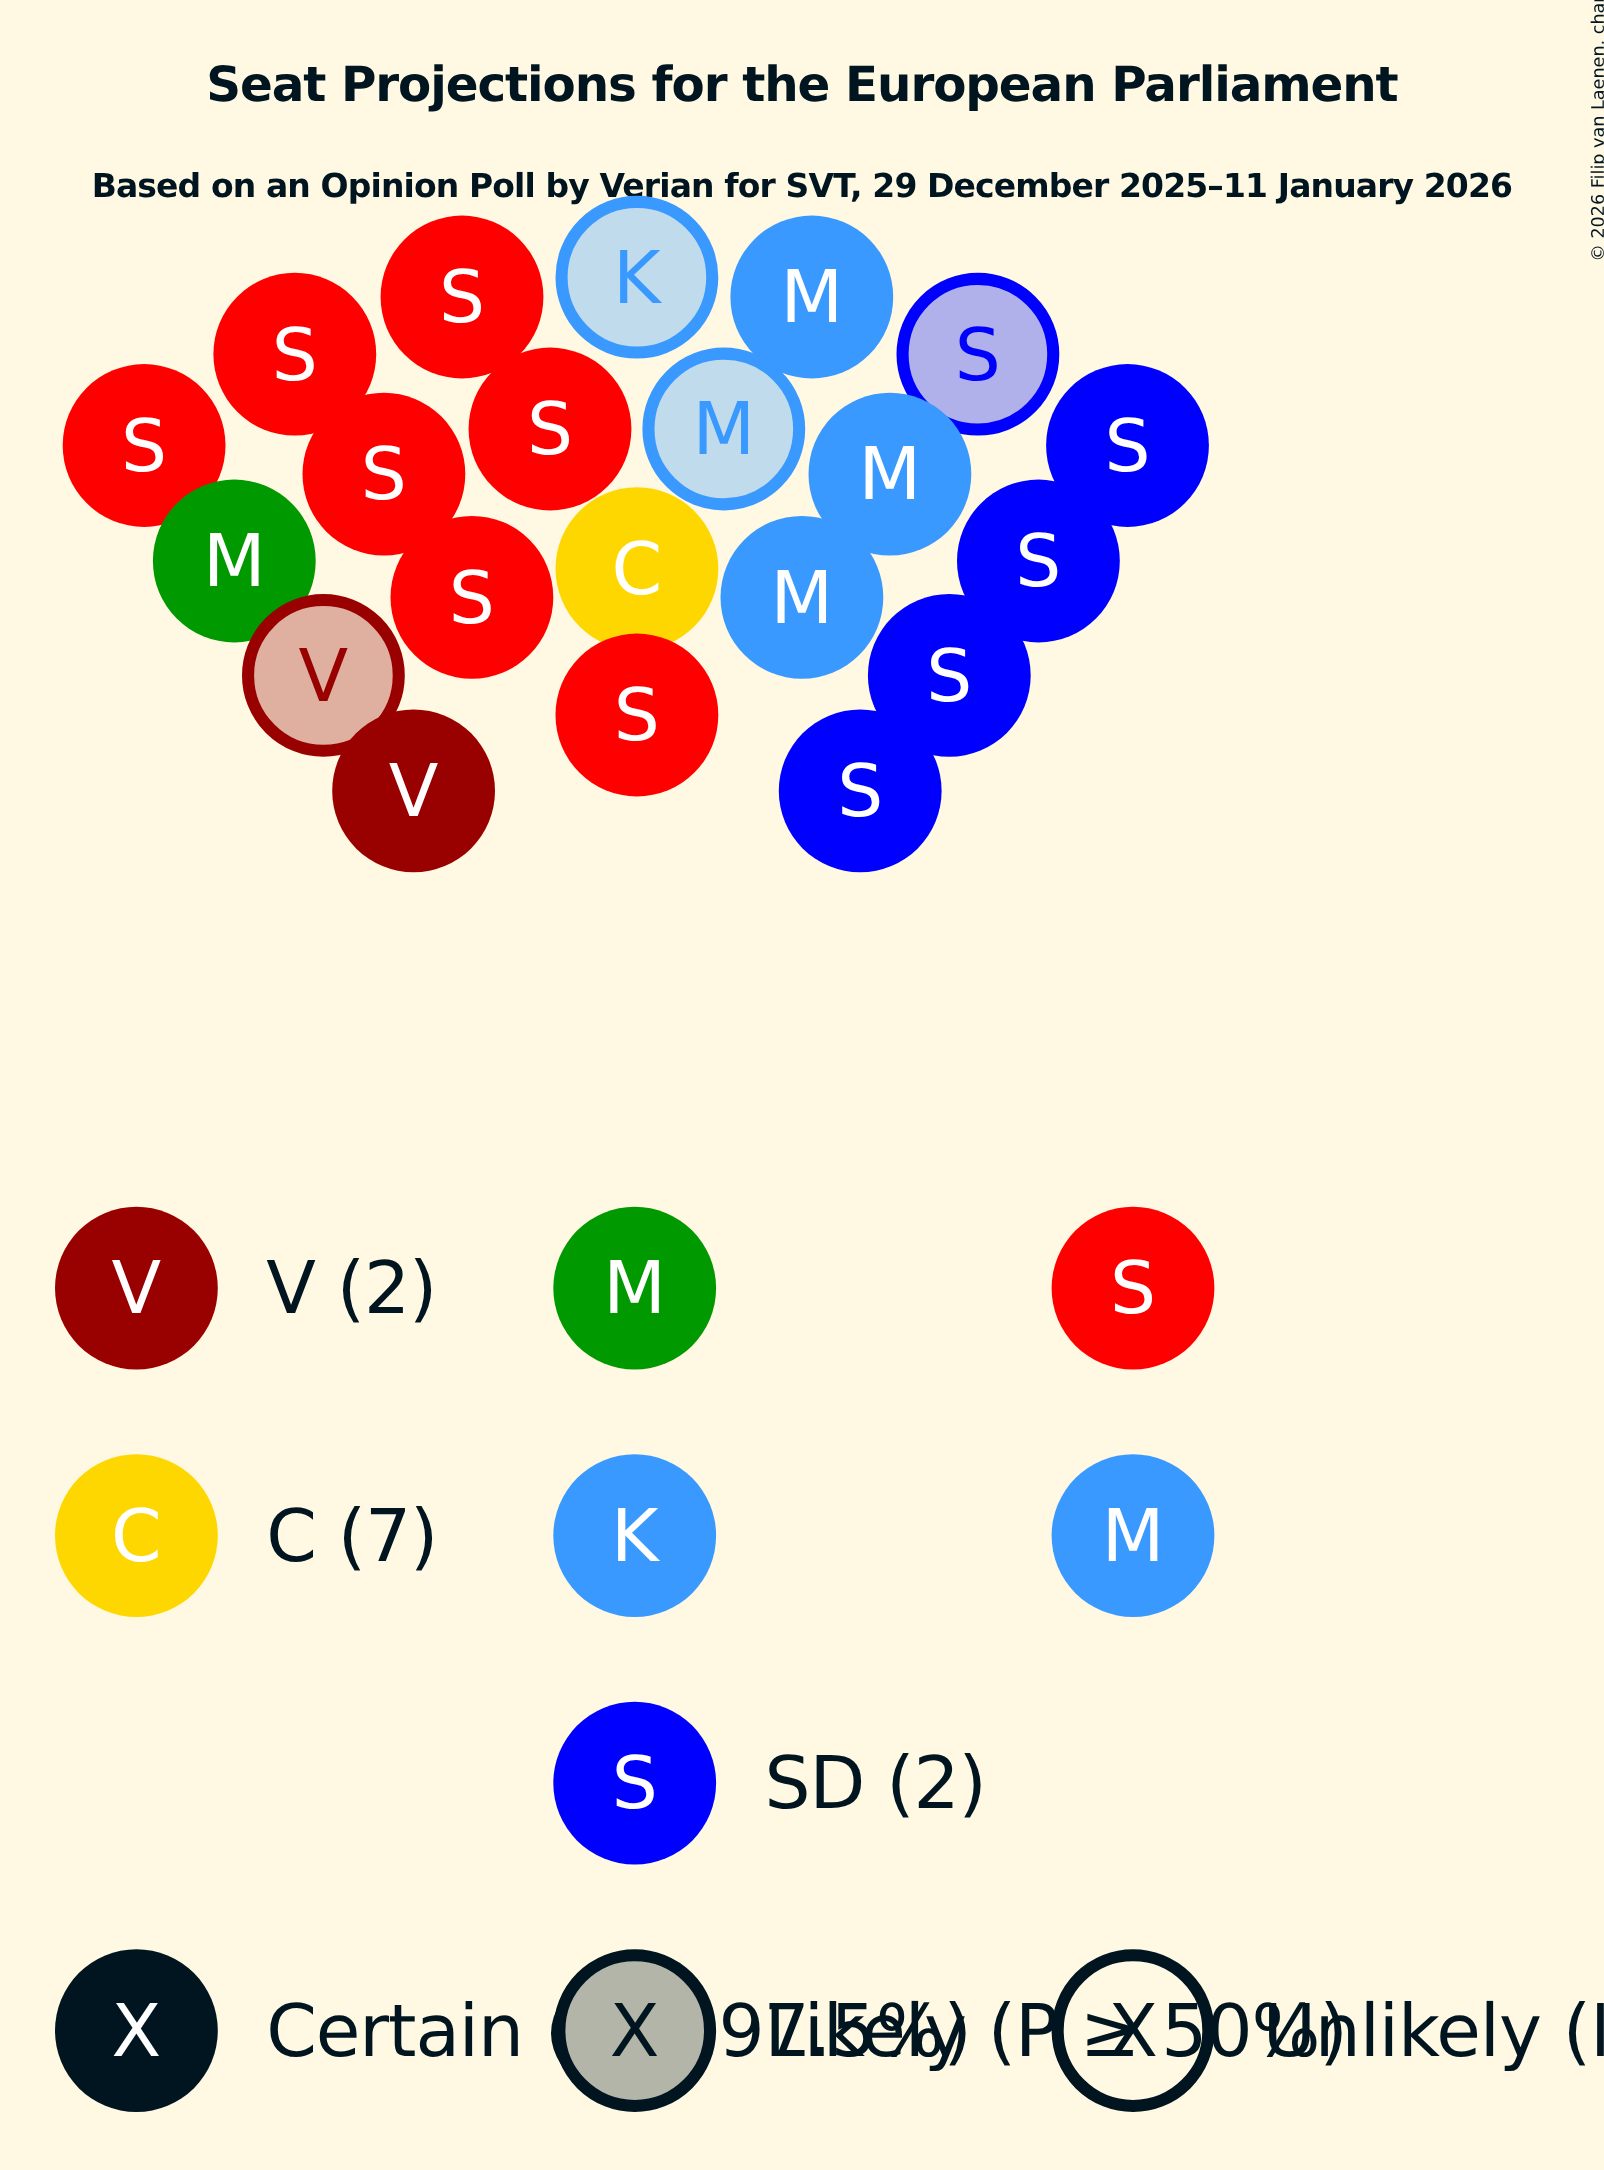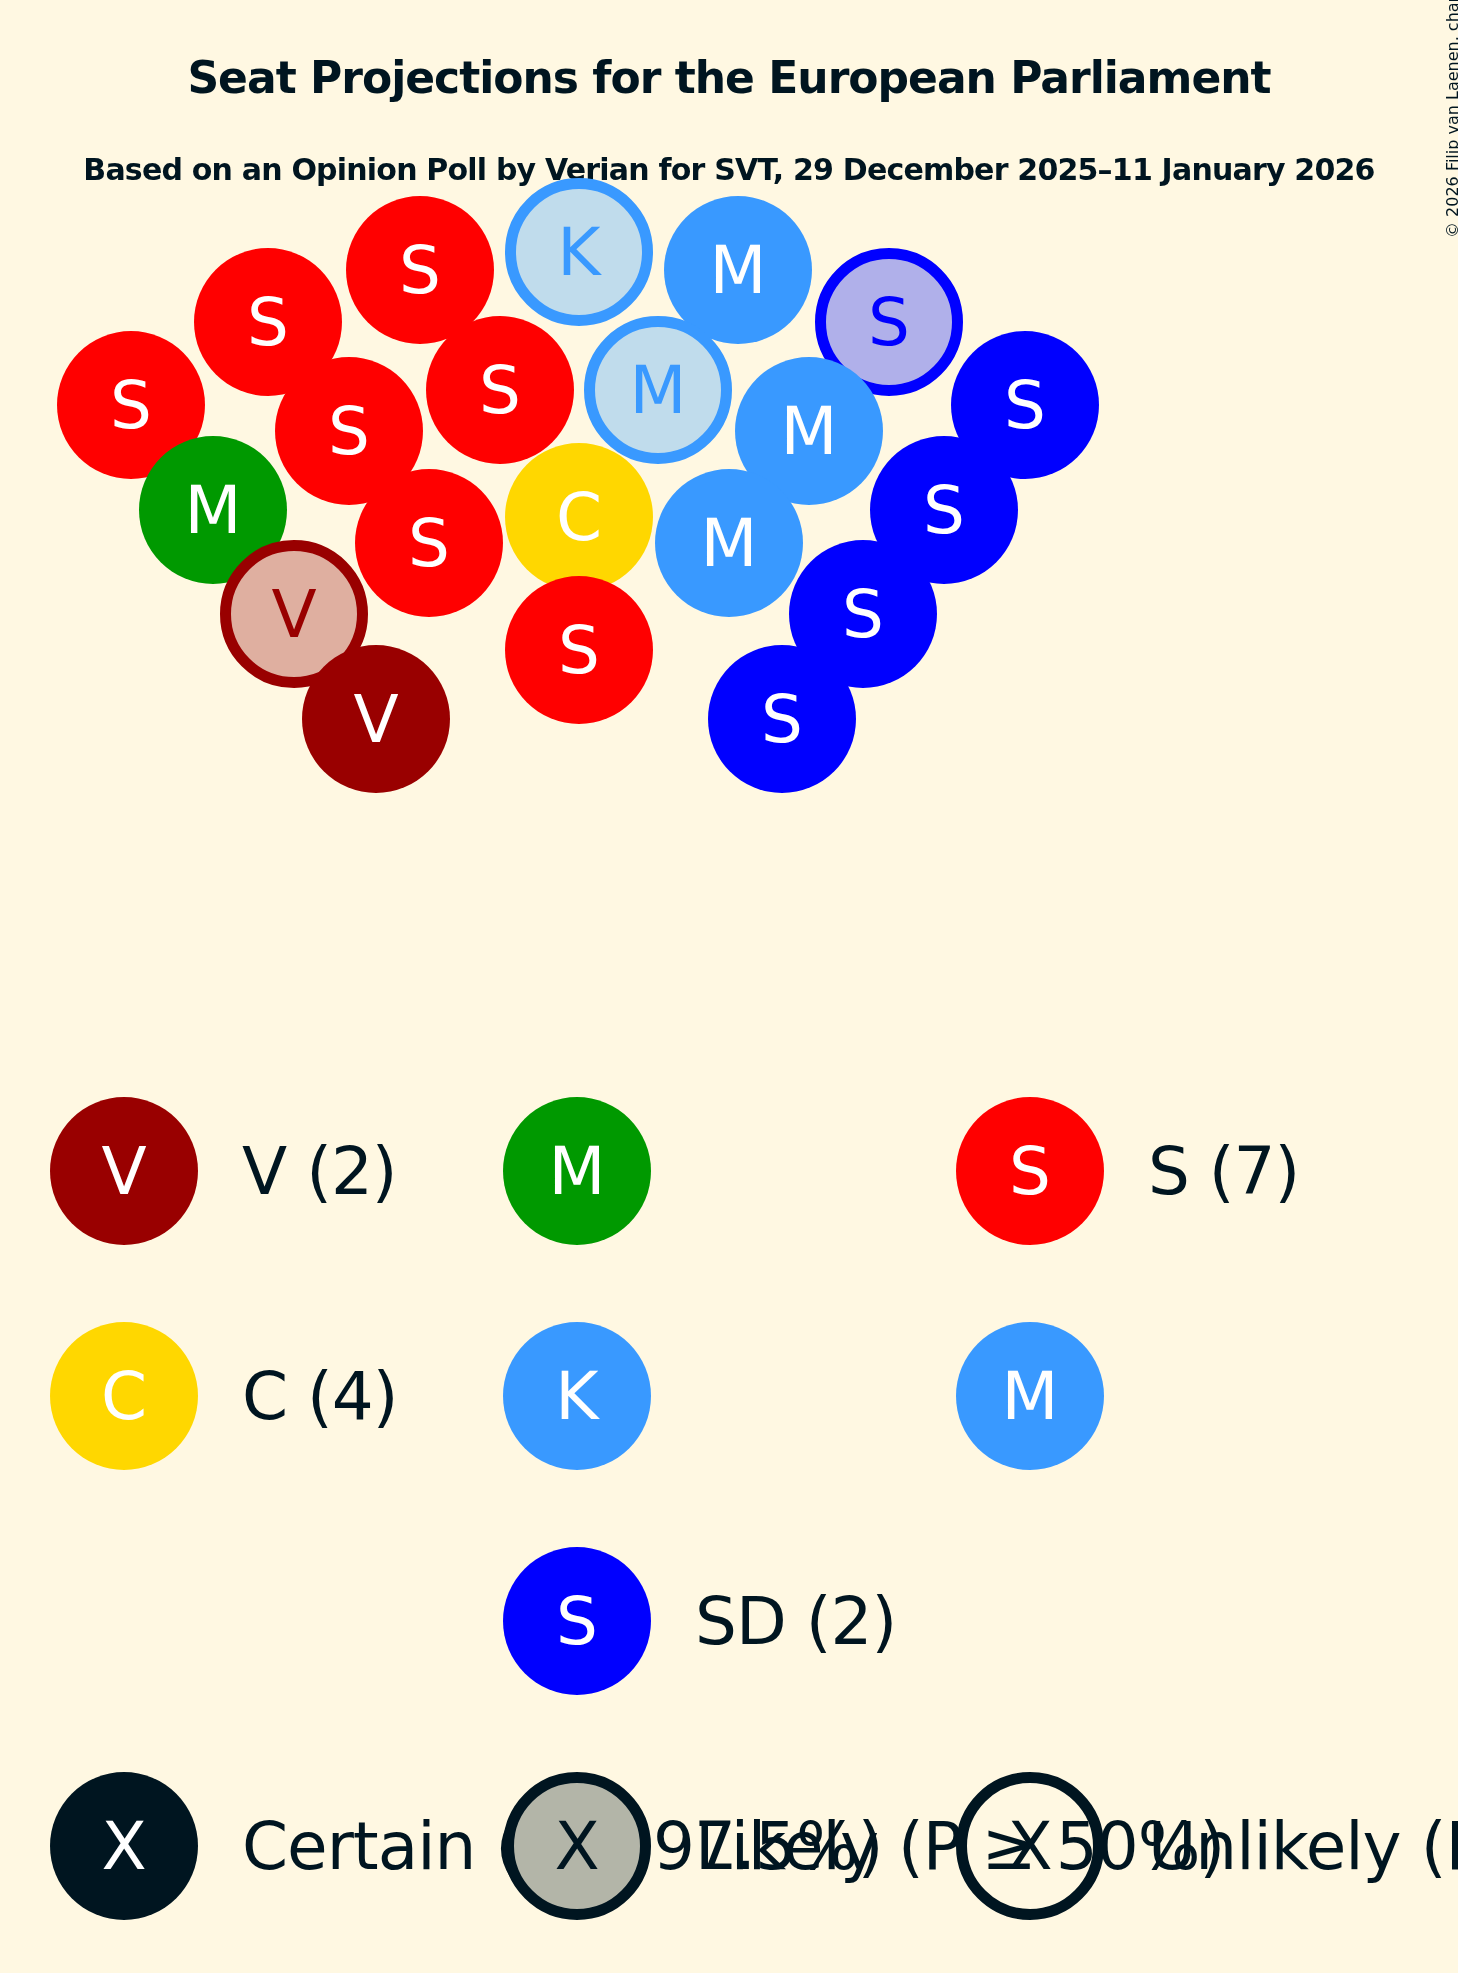--- a/index.html
+++ b/index.html
@@ -75,25 +75,24 @@
 <div id="legend">
     <div class="legend-item" style="left: 50px; top: 1097px;">
       <div class="legend-circle" style="background: rgb(153, 0, 0);">V</div>
       <div class="legend-label">V (2)</div>
     </div>
     <div class="legend-item" style="left: 503px; top: 1097px;">
       <div class="legend-circle" style="background: rgb(0, 153, 0);">M</div>
     </div>
     <div class="legend-item" style="left: 956px; top: 1097px;">
       <div class="legend-circle" style="background: rgb(255, 0, 0);">S</div>
-      <div class="legend-label">S (7)</div>
     </div>
     <div class="legend-item" style="left: 50px; top: 1322px;">
       <div class="legend-circle" style="background: rgb(255, 215, 0);">C</div>
-      <div class="legend-label">C (4)</div>
+      <div class="legend-label">C (7)</div>
     </div>
     <div class="legend-item" style="left: 503px; top: 1322px;">
       <div class="legend-circle" style="background: rgb(57, 153, 255);">K</div>
     </div>
     <div class="legend-item" style="left: 956px; top: 1322px;">
       <div class="legend-circle" style="background: rgb(57, 153, 255);">M</div>
     </div>
     <div class="legend-item" style="left: 503px; top: 1547px;">
       <div class="legend-circle" style="background: rgb(0, 0, 255);">S</div>
       <div class="legend-label">SD (2)</div>

